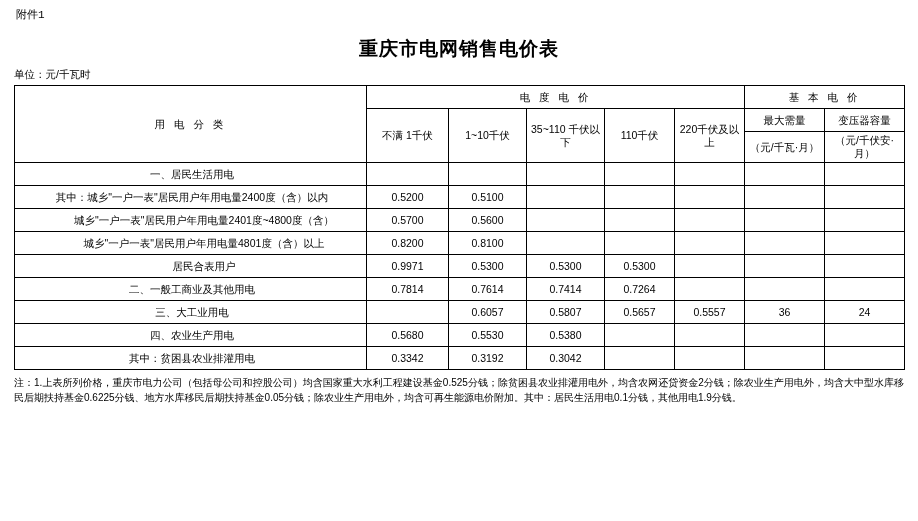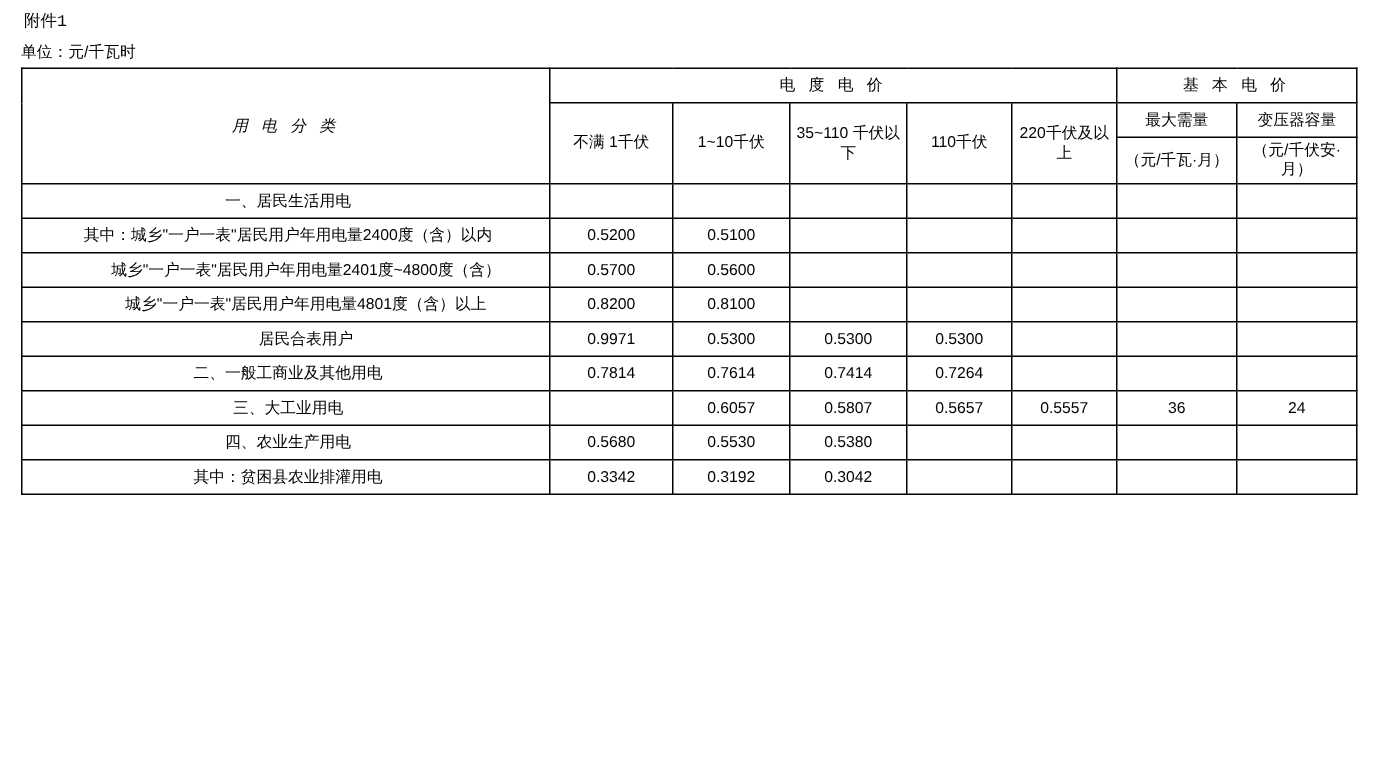--- a/index.html
+++ b/index.html
@@ -57,21 +57,20 @@
     vertical-align: middle;
     line-height: 13px;
     height: 18px;
   }
   table.rate th {
     font-weight: normal;
   }
   .hdr-cat {
     font-size: 11.5px;
     letter-spacing: 3px;
-    font-style: italic;
   }
   .hdr-group {
     font-size: 11.5px;
     letter-spacing: 3px;
   }
   .hdr-sub {
     font-size: 10.5px;
   }
   td.rowname {
     text-align: left;
@@ -95,20 +94,21 @@
   }
   .notes .n-indent { text-indent: 0; }
 </style>
 </head>
 <body>
 
 <div class="page">
 
   <div class="attach-label">附件1</div>
 
+  <div class="doc-title">重庆市电网销售电价表</div>
 
   <div class="unit-line">单位：元/千瓦时</div>
 
   <table class="rate">
     <colgroup>
       <col style="width:352px">
       <col style="width:82px">
       <col style="width:78px">
       <col style="width:78px">
       <col style="width:70px">
@@ -224,15 +224,16 @@
         <td>0.3042</td>
         <td></td>
         <td></td>
         <td></td>
         <td></td>
       </tr>
     </tbody>
   </table>
 
   <div class="notes">
+    <p>注：1.上表所列价格，重庆市电力公司（包括母公司和控股公司）均含国家重大水利工程建设基金0.525分钱；除贫困县农业排灌用电外，均含农网还贷资金2分钱；除农业生产用电外，均含大中型水库移民后期扶持基金0.6225分钱、地方水库移民后期扶持基金0.05分钱；除农业生产用电外，均含可再生能源电价附加。其中：居民生活用电0.1分钱，其他用电1.9分钱。</p>
   </div>
 
 </div>
 
 </body></html>

